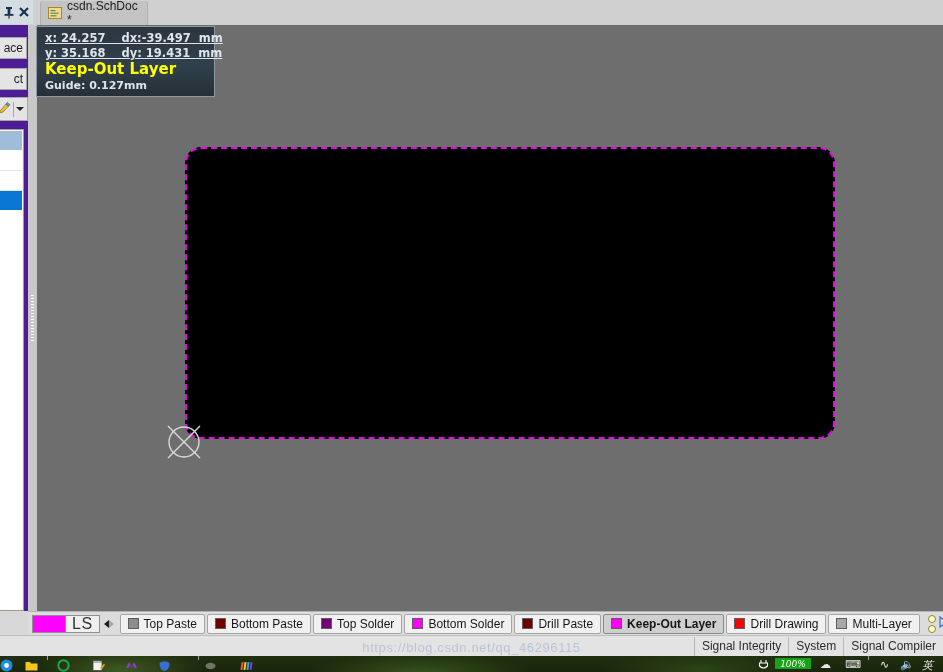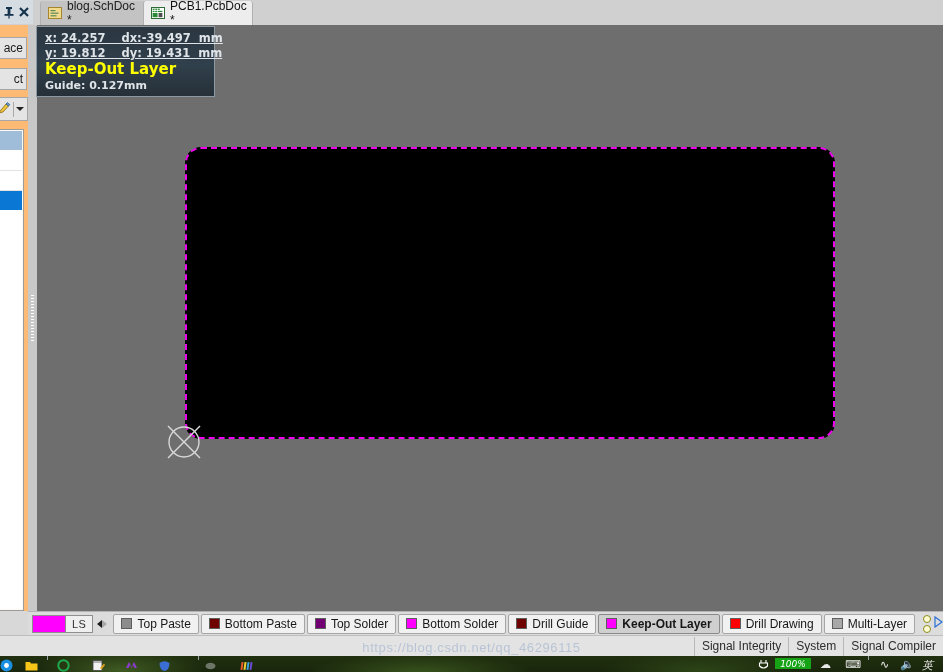--- a/index.html
+++ b/index.html
@@ -68,21 +68,21 @@
     background: #ededed;
     color: #111;
   }
   .tab .tico { width: 14px; height: 12px; display:block; }
 
   
   .leftdock {
     position: absolute;
     left: 0; top: 25px;
     width: 28px; height: 586px;
-    background: #fdba74;
+    background: #4c1d95;
   }
   .ld-btn {
     position: absolute;
     left: -18px;
     width: 45px;
     height: 22px;
     background: #e4e4e4;
     border: 1px solid #a6a6a6;
     box-sizing: border-box;
     font-size: 12px;
@@ -226,21 +226,21 @@
     box-sizing: border-box;
     margin-right: 4px;
   }
   .ls-swatch {
     width: 32px; height: 16px;
     background: #ff00ff;
     border-right: 1px solid #8f8f8f;
   }
   .ls-label {
     padding: 0 6px;
-    font-size: 11px;
+    font-size: 16px;
     color: #333;
     letter-spacing: 0.5px;
   }
   .arrowbtn {
     width: 17px; height: 20px;
     display: flex; align-items: center; justify-content: center;
     background: transparent;
   }
   .arrowbtn.prev .tri {
     width:0;height:0;border-top:4px solid transparent;border-bottom:4px solid transparent;border-right:5px solid #1d1d1d;
@@ -376,39 +376,23 @@
 
     <div class="tab" style="left:40px;width:108px;">
       <span class="tico">
         <svg viewBox="0 0 14 12" width="14" height="12">
           <rect x="0.5" y="0.5" width="13" height="11" fill="#f3d98c" stroke="#a5862f"></rect>
           <rect x="2.5" y="3" width="5" height="1.2" fill="#5a8a5a"></rect>
           <rect x="2.5" y="5.6" width="8" height="1.2" fill="#5a8a5a"></rect>
           <rect x="2.5" y="8.2" width="6" height="1.2" fill="#5a8a5a"></rect>
         </svg>
       </span>
-      <span>blog.SchDoc *</span>
-    </div>
-
-    <div class="tab active" style="left:143px;width:110px;">
-      <span class="tico">
-        <svg viewBox="0 0 14 12" width="14" height="12">
-          <rect x="0.5" y="0.5" width="13" height="11" fill="#ffffff" stroke="#2f6b34"></rect>
-          <rect x="1.6" y="1.6" width="2" height="1.3" fill="#2b8a38"></rect>
-          <rect x="4.2" y="1.6" width="2" height="1.3" fill="#2b8a38"></rect>
-          <rect x="6.8" y="1.6" width="2" height="1.3" fill="#2b8a38"></rect>
-          <rect x="1.6" y="3.8" width="2" height="1.3" fill="#2b8a38"></rect>
-          <rect x="4.2" y="3.8" width="2" height="1.3" fill="#2b8a38"></rect>
-          <rect x="6.8" y="3.8" width="4.6" height="1.3" fill="#2b8a38"></rect>
-          <rect x="1.6" y="6" width="5" height="4.2" fill="#2b8a38"></rect>
-          <rect x="7.6" y="6" width="3.8" height="4.2" fill="#4e4e4e"></rect>
-        </svg>
-      </span>
-      <span>PCB1.PcbDoc *</span>
-    </div>
+      <span>csdn.SchDoc *</span>
+    </div>
+
   </div>
 
   <div class="leftdock">
 
     <div class="ld-btn" style="top:12px;">
       <span>ace</span>
     </div>
 
     <div class="ld-btn" style="top:43px;">
       <span>ct</span>
@@ -447,21 +431,21 @@
       <svg viewBox="0 0 48 48" width="48" height="48">
         <circle cx="24" cy="24" r="15" fill="none" stroke="#d8d8d8" stroke-width="1.4"></circle>
         <line x1="8" y1="8" x2="40" y2="40" stroke="#d8d8d8" stroke-width="1.4"></line>
         <line x1="40" y1="8" x2="8" y2="40" stroke="#d8d8d8" stroke-width="1.4"></line>
       </svg>
     </div>
   </div>
 
   <div class="hud">
     <div class="row">x: 24.257    dx:-39.497  mm</div>
-    <div class="row">y: 19.812    dy: 19.431  mm</div>
+    <div class="row">y: 35.168    dy: 19.431  mm</div>
     <div class="layer">Keep-Out Layer</div>
     <div class="snap">Guide: 0.127mm</div>
   </div>
 
   <div class="layerbar">
 
     <div class="ls-btn">
       <span class="ls-swatch"></span>
       <span class="ls-label">LS</span>
     </div>
@@ -486,21 +470,21 @@
     <div class="ltab">
       <span class="sw" style="background:#730073;"></span>
       <span>Top Solder</span>
     </div>
     <div class="ltab">
       <span class="sw" style="background:#ff00ff;"></span>
       <span>Bottom Solder</span>
     </div>
     <div class="ltab">
       <span class="sw" style="background:#6e0000;"></span>
-      <span>Drill Guide</span>
+      <span>Drill Paste</span>
     </div>
     <div class="ltab active">
       <span class="sw" style="background:#ff00ff;"></span>
       <span>Keep-Out Layer</span>
     </div>
     <div class="ltab">
       <span class="sw" style="background:#ff0000;"></span>
       <span>Drill Drawing</span>
     </div>
     <div class="ltab">

